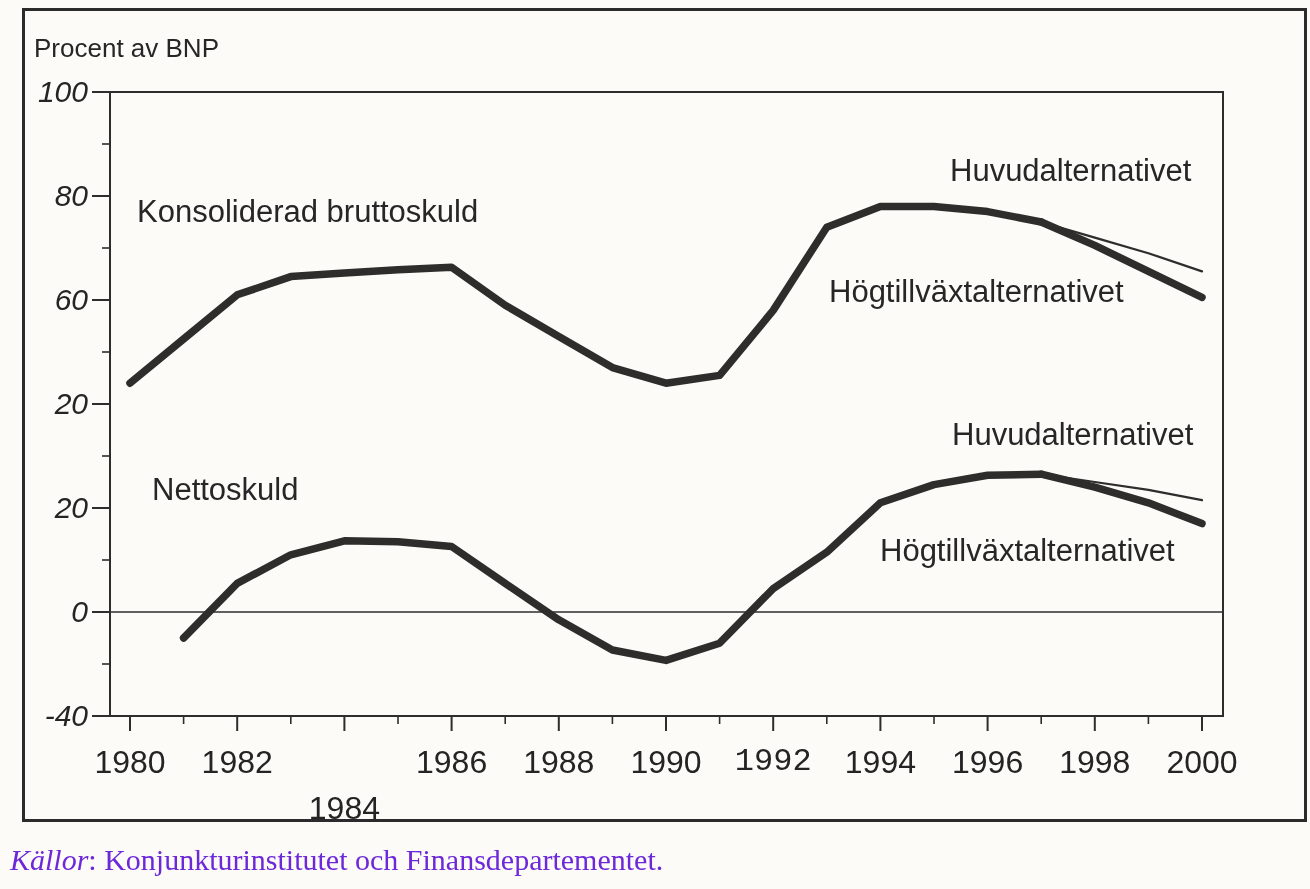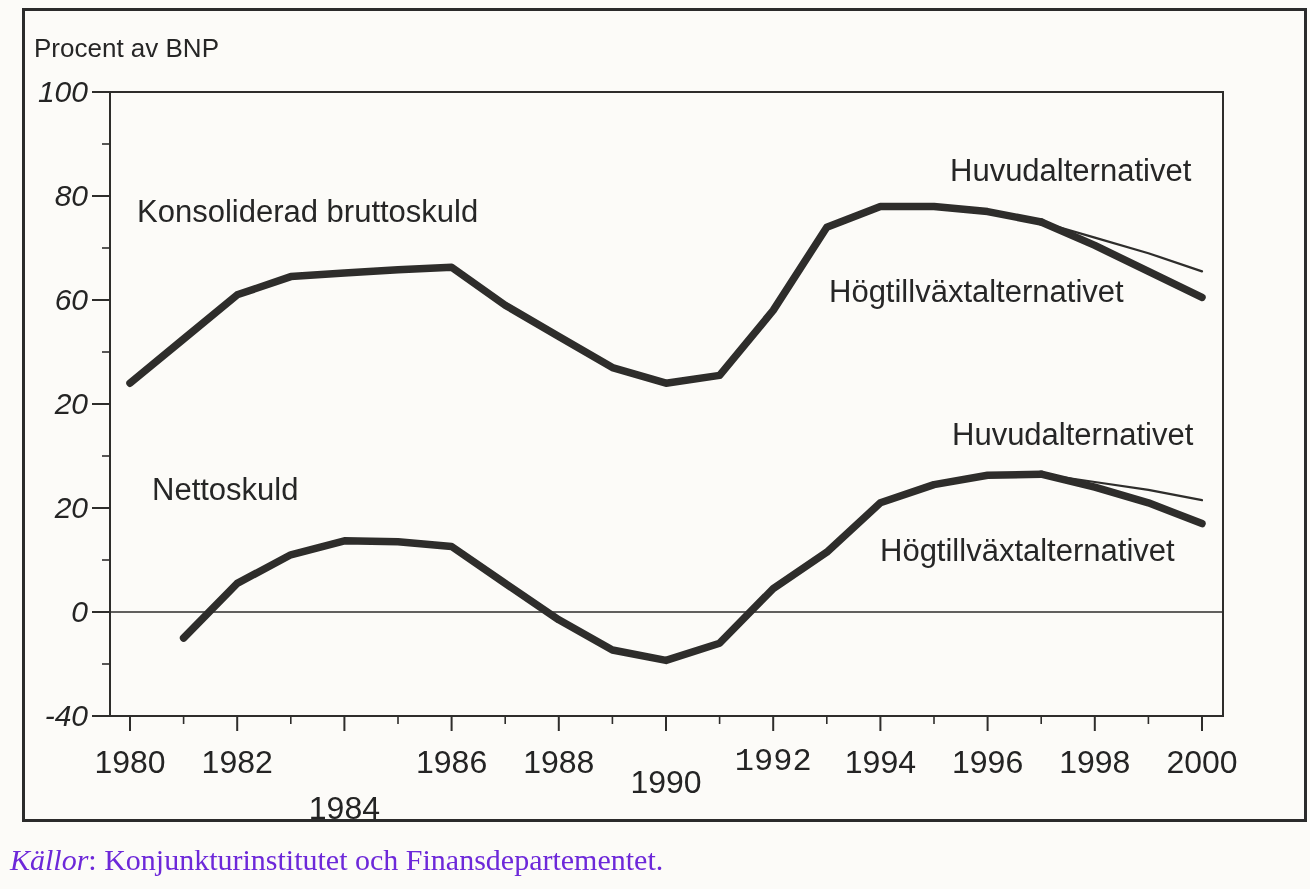--- a/index.html
+++ b/index.html
@@ -103,21 +103,21 @@
     <div class="tick-y" style="top: 283px;">60</div>
     <div class="tick-y" style="top: 387px;">20</div>
     <div class="tick-y" style="top: 491px;">20</div>
     <div class="tick-y" style="top: 595px;">0</div>
     <div class="tick-y" style="top: 699px;">-40</div>
     <div class="tick-x" style="left: 65px;">1980</div>
     <div class="tick-x" style="left: 172.2px;">1982</div>
     <div class="tick-x" style="left: 279.4px; margin-top: 46px;">1984</div>
     <div class="tick-x" style="left: 386.6px;">1986</div>
     <div class="tick-x" style="left: 493.8px;">1988</div>
-    <div class="tick-x" style="left: 601px; margin-top: 20px;">1990</div>
+    <div class="tick-x" style="left: 601px;">1990</div>
     <div class="tick-x" style="left: 708.2px; font-family: Liberation Mono, monospace;">1992</div>
     <div class="tick-x" style="left: 815.4px;">1994</div>
     <div class="tick-x" style="left: 922.6px;">1996</div>
     <div class="tick-x" style="left: 1029.8px;">1998</div>
     <div class="tick-x" style="left: 1137px;">2000</div>
   </div>
 
 <div class="source-line"><span class="src-prefix">Källor</span><span>: Konjunkturinstitutet och Finansdepartementet.</span></div>
 
 </body></html>

